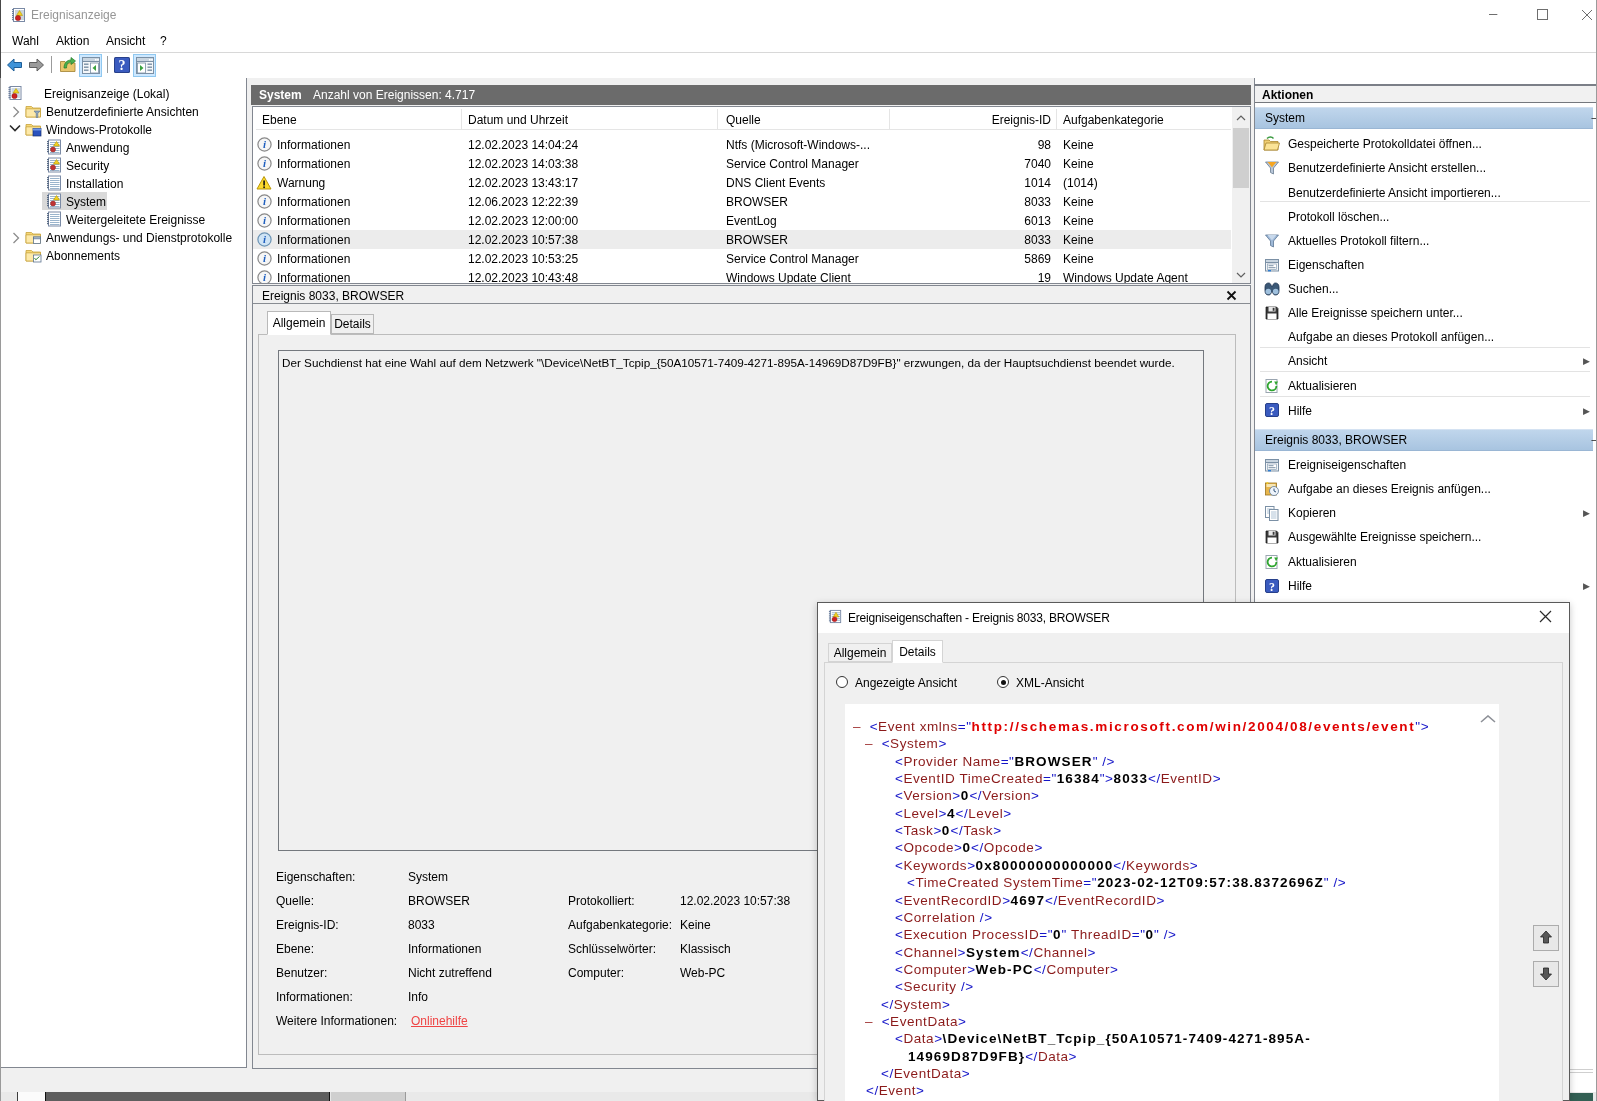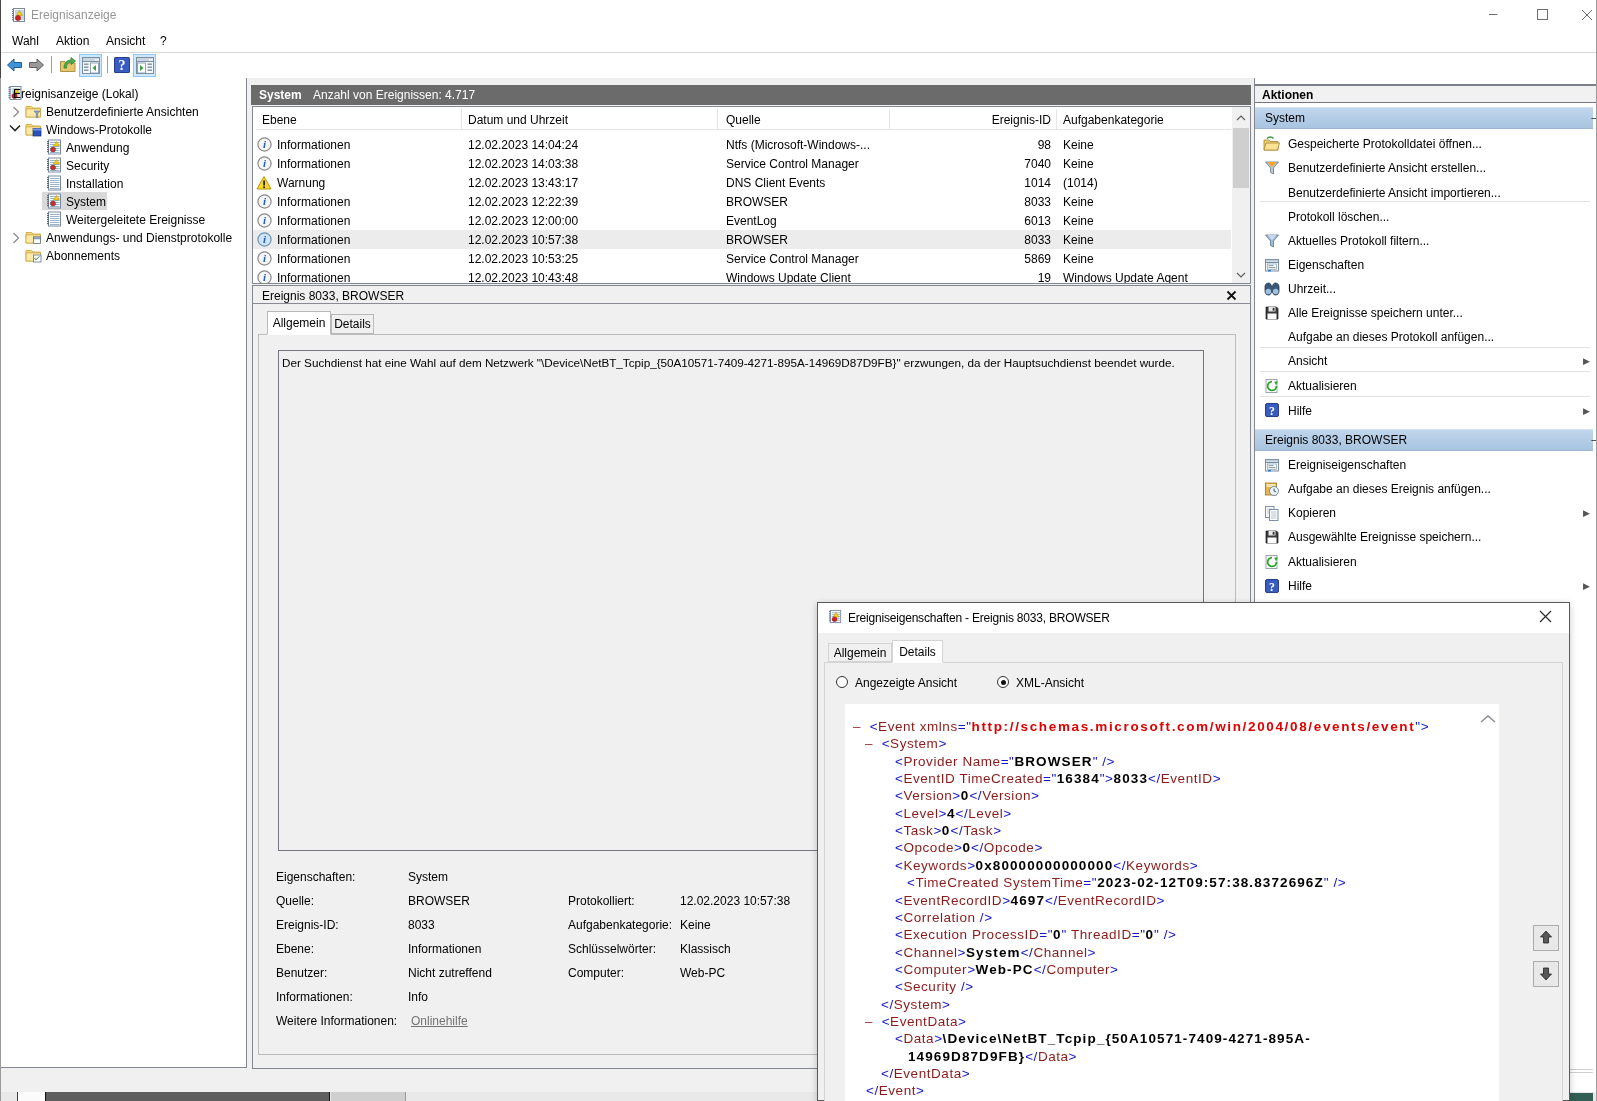--- a/index.html
+++ b/index.html
@@ -25,21 +25,21 @@
 .actsep { position:absolute; left:6px; width:330px; height:1px; background:#e3e3e3; }
 .actbar { position:absolute; left:1255px; width:338px; height:22px; background:linear-gradient(#c0d6ec,#a8c4e0); border-top:1px solid #d4e2f2; border-bottom:1px solid #9ab6d4; }
 
 #dialog { left:817px; top:602px; width:753px; height:499px; background:#f0f0f0; border:1px solid #5a5a5a; box-shadow:0 2px 7px rgba(0,0,0,0.22); }
 .xline { position:absolute; white-space:nowrap; font-size:13.5px; letter-spacing:0.55px; }
 .xp { color:#1414c8; } 
 .xe { color:#8b1a1a; } 
 .xv { color:#000; font-weight:bold; letter-spacing:1.1px; } 
 .xu { color:#e00000; font-weight:bold; letter-spacing:1.65px; } 
 .xm { color:#a03333; } 
-a.link { color:#737373; }
+a.link { color:#ef4444; }
 </style>
 </head>
 <body>
 
 <div class="abs" style="left:0;top:0;width:1px;height:1101px;background:#9a9a9a;z-index:50"></div>
 <div class="abs" style="left:0;top:0;width:1px;height:78px;background:#474747;z-index:51"></div>
 <div class="abs" style="left:1596px;top:0;width:1px;height:1101px;background:#9b9b9b;z-index:50"></div>
 <div class="abs" id="titlebar"></div>
 <svg class="abs" style="left:11px;top:7px" width="16" height="16" viewBox="0 0 16 16">
  <rect x="2.5" y="1.5" width="11" height="13" fill="#fff" stroke="#7a8aa5"></rect>
@@ -135,21 +135,21 @@
         <rect x="1.5" y="2" width="2" height="1.2"></rect>
         <rect x="1.5" y="4" width="2" height="1.2"></rect>
         <rect x="1.5" y="6" width="2" height="1.2"></rect>
         <rect x="1.5" y="8" width="2" height="1.2"></rect>
         <rect x="1.5" y="10" width="2" height="1.2"></rect>
         <rect x="1.5" y="12" width="2" height="1.2"></rect>
       </g>
  <path d="M9 3.5 L12 8 L6 8 Z" fill="#f2d022" stroke="#b89a00" stroke-width="0.6"></path>
  <circle cx="7.5" cy="11" r="2.6" fill="#cc2222" stroke="#991111" stroke-width="0.5"></circle>
 </svg>
-<div class="abs" style="left:13px;top:87px">Ereignisanzeige (Lokal)</div>
+<div class="abs" style="left:44px;top:87px">Ereignisanzeige (Lokal)</div>
 
 <svg class="abs" style="left:12px;top:106px" width="8" height="12" viewBox="0 0 8 12">
       <path d="M1.5 1 L6.5 6 L1.5 11" stroke="#8c8c8c" stroke-width="1.3" fill="none"></path>
     </svg>
 <svg class="abs" style="left:25px;top:103px" width="17" height="16" viewBox="0 0 17 16">
  <path d="M1 3.5 L6.5 3.5 L8 5 L15.5 5 L15.5 14 L1 14 Z" fill="#f7d877" stroke="#c8a33c" stroke-width="0.8"></path>
  <path d="M1 5.8 L15.5 5.8 L15.5 14 L1 14 Z" fill="#fde9a9" stroke="#c8a33c" stroke-width="0.8"></path>
  <path d="M9 8 L15 8 L12.8 10.5 L12.8 14.5 L11.2 14.5 L11.2 10.5 Z" fill="#8fa6bc" stroke="#5d7490" stroke-width="0.6"></path>
 </svg>
 <div class="abs" style="left:46px;top:105px">Benutzerdefinierte Ansichten</div>
@@ -330,21 +330,21 @@
       <div class="abs etxt" style="left:215px;top:22px">12.02.2023 14:03:38</div>
       <div class="abs etxt" style="left:473px;top:22px">Service Control Manager</div>
       <div class="abs etxt" style="left:718px;top:22px;width:80px;text-align:right">7040</div>
       <div class="abs etxt" style="left:810px;top:22px">Keine</div>
   <div class="abs etxt" style="left:24px;top:41px">Warnung</div>
       <div class="abs etxt" style="left:215px;top:41px">12.02.2023 13:43:17</div>
       <div class="abs etxt" style="left:473px;top:41px">DNS Client Events</div>
       <div class="abs etxt" style="left:718px;top:41px;width:80px;text-align:right">1014</div>
       <div class="abs etxt" style="left:810px;top:41px">(1014)</div>
   <div class="abs etxt" style="left:24px;top:60px">Informationen</div>
-      <div class="abs etxt" style="left:215px;top:60px">12.02.2023 12:22:39</div>
+      <div class="abs etxt" style="left:215px;top:60px">12.06.2023 12:22:39</div>
       <div class="abs etxt" style="left:473px;top:60px">BROWSER</div>
       <div class="abs etxt" style="left:718px;top:60px;width:80px;text-align:right">8033</div>
       <div class="abs etxt" style="left:810px;top:60px">Keine</div>
   <div class="abs etxt" style="left:24px;top:79px">Informationen</div>
       <div class="abs etxt" style="left:215px;top:79px">12.02.2023 12:00:00</div>
       <div class="abs etxt" style="left:473px;top:79px">EventLog</div>
       <div class="abs etxt" style="left:718px;top:79px;width:80px;text-align:right">6013</div>
       <div class="abs etxt" style="left:810px;top:79px">Keine</div>
   <div class="abs etxt" style="left:24px;top:98px">Informationen</div>
       <div class="abs etxt" style="left:215px;top:98px">12.02.2023 10:57:38</div>
@@ -456,21 +456,21 @@
       <span style="position:absolute;right:-7px;top:3px;color:#333">─</span>
     </div>
 
 <div class="abs actitem" style="left:1288px;top:137px">Gespeicherte Protokolldatei öffnen...</div>
 <div class="abs actitem" style="left:1288px;top:161px">Benutzerdefinierte Ansicht erstellen...</div>
 <div class="abs actitem" style="left:1288px;top:186px">Benutzerdefinierte Ansicht importieren...</div>
 <div class="abs actsep" style="left:1260px;top:201px"></div>
 <div class="abs actitem" style="left:1288px;top:210px">Protokoll löschen...</div>
 <div class="abs actitem" style="left:1288px;top:234px">Aktuelles Protokoll filtern...</div>
 <div class="abs actitem" style="left:1288px;top:258px">Eigenschaften</div>
-<div class="abs actitem" style="left:1288px;top:282px">Uhrzeit...</div>
+<div class="abs actitem" style="left:1288px;top:282px">Suchen...</div>
 <div class="abs actitem" style="left:1288px;top:306px">Alle Ereignisse speichern unter...</div>
 <div class="abs actitem" style="left:1288px;top:330px">Aufgabe an dieses Protokoll anfügen...</div>
 <div class="abs actsep" style="left:1260px;top:347px"></div>
 <div class="abs actitem" style="left:1288px;top:354px">Ansicht</div>
 <div class="abs actsep" style="left:1260px;top:371px"></div>
 <div class="abs actitem" style="left:1288px;top:379px">Aktualisieren</div>
 <div class="abs actsep" style="left:1260px;top:396px"></div>
 <div class="abs actitem" style="left:1288px;top:404px">Hilfe</div>
 <div class="abs" style="left:1583px;top:356px;font-size:9px;color:#555">▶</div>
 <div class="abs" style="left:1583px;top:406px;font-size:9px;color:#555">▶</div>

